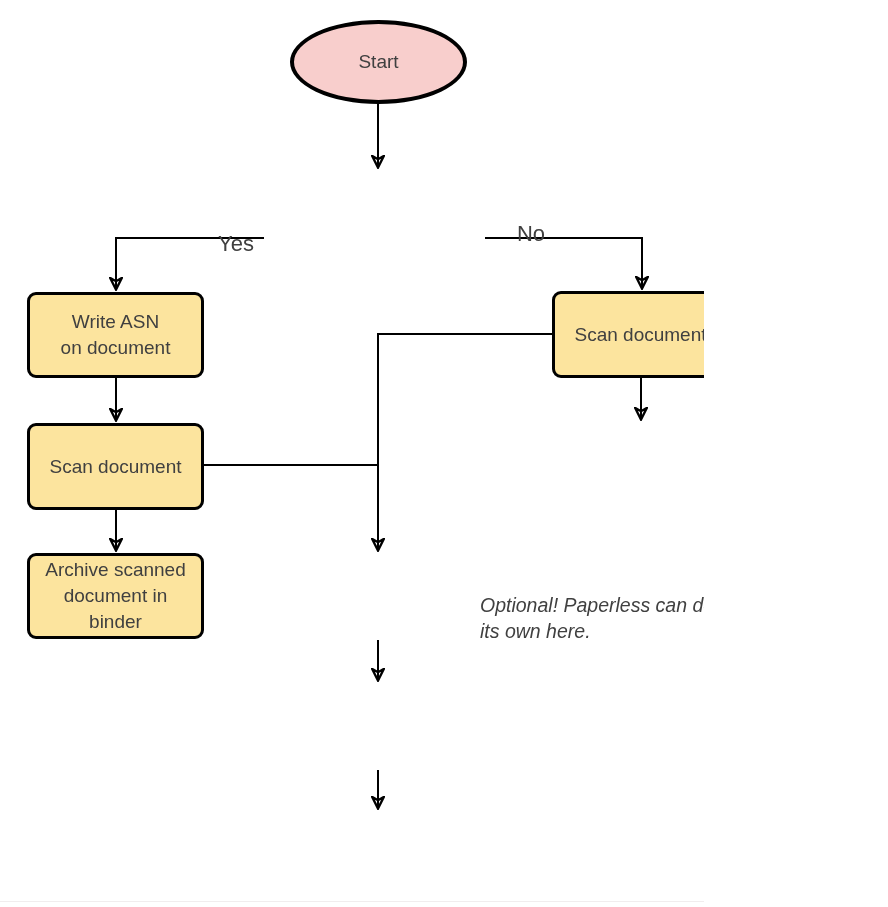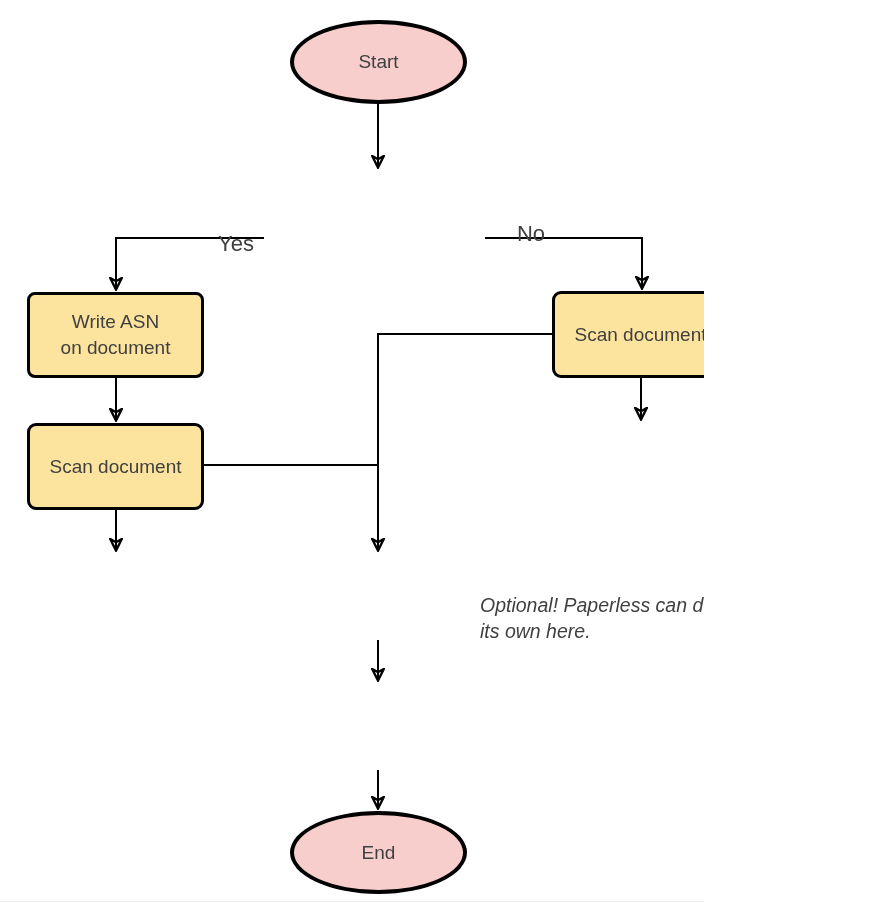--- a/index.html
+++ b/index.html
@@ -127,39 +127,41 @@
 
   <div class="shape terminator" style="left:290px; top:20px; width:177px; height:84px;">
     <span class="lbl">Start</span>
   </div>
 
 
   <div class="edge-label" style="left:204px; top:211px;">Yes</div>
 
   <div class="edge-label" style="left:495px; top:201px;">No</div>
 
-  <div class="shape process" style="left:27px; top:292px; width:177px; height:86px;border-radius:8px;">
+  <div class="shape process" style="left:27px; top:292px; width:177px; height:86px;">
     <span class="lbl">Write ASN
 on document</span>
   </div>
 
   <div class="shape process" style="left:27px; top:423px; width:177px; height:87px;">
     <span class="lbl">Scan document</span>
   </div>
 
+  <div class="shape process" style="left:27px; top:553px; width:177px; height:86px;">
+    <span class="lbl">Archive scanned
+document in
+binder</span>
+  </div>
 
   <div class="shape process" style="left:552px; top:291px; width:177px; height:87px;">
     <span class="lbl">Scan document</span>
   </div>
 
 
 
   <div class="annotation" style="left:480px; top:592px; width:410px;">Optional! Paperless can do lots of work on
 its own here.</div>
 
 
-  <div class="shape terminator" style="left:290px; top:811px; width:177px; height:83px;">
-    <span class="lbl">End</span>
-  </div>
 
   <div class="bottom-hairline"></div>
 
 </div>
 
 </body></html>

